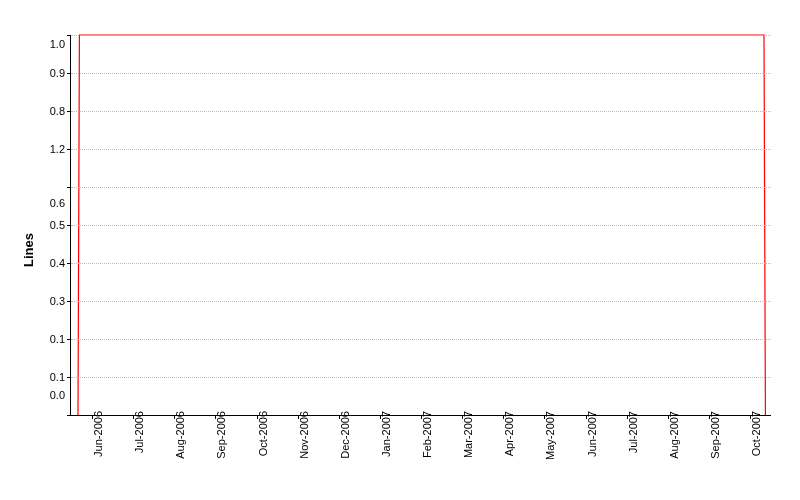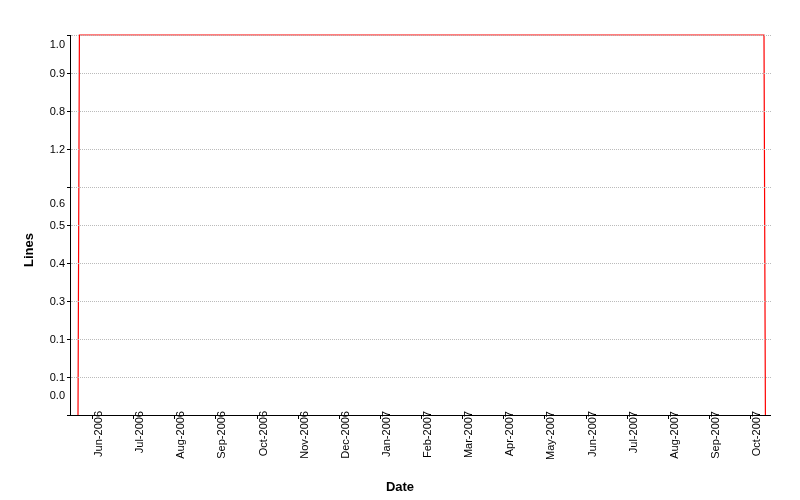--- a/index.html
+++ b/index.html
@@ -169,14 +169,13 @@
       <div class="x-tick-mark" style="left: 555.625px;"></div>
       <div class="x-tick" style="left: 555.625px;">Jul-2007</div>
       <div class="x-tick-mark" style="left: 596.75px;"></div>
       <div class="x-tick" style="left: 596.75px;">Aug-2007</div>
       <div class="x-tick-mark" style="left: 637.875px;"></div>
       <div class="x-tick" style="left: 637.875px;">Sep-2007</div>
       <div class="x-tick-mark" style="left: 679px;"></div>
       <div class="x-tick" style="left: 679px;">Oct-2007</div>
     </div>
 
-  <div class="x-label">Date</div>
 </div>
 
 </body></html>

